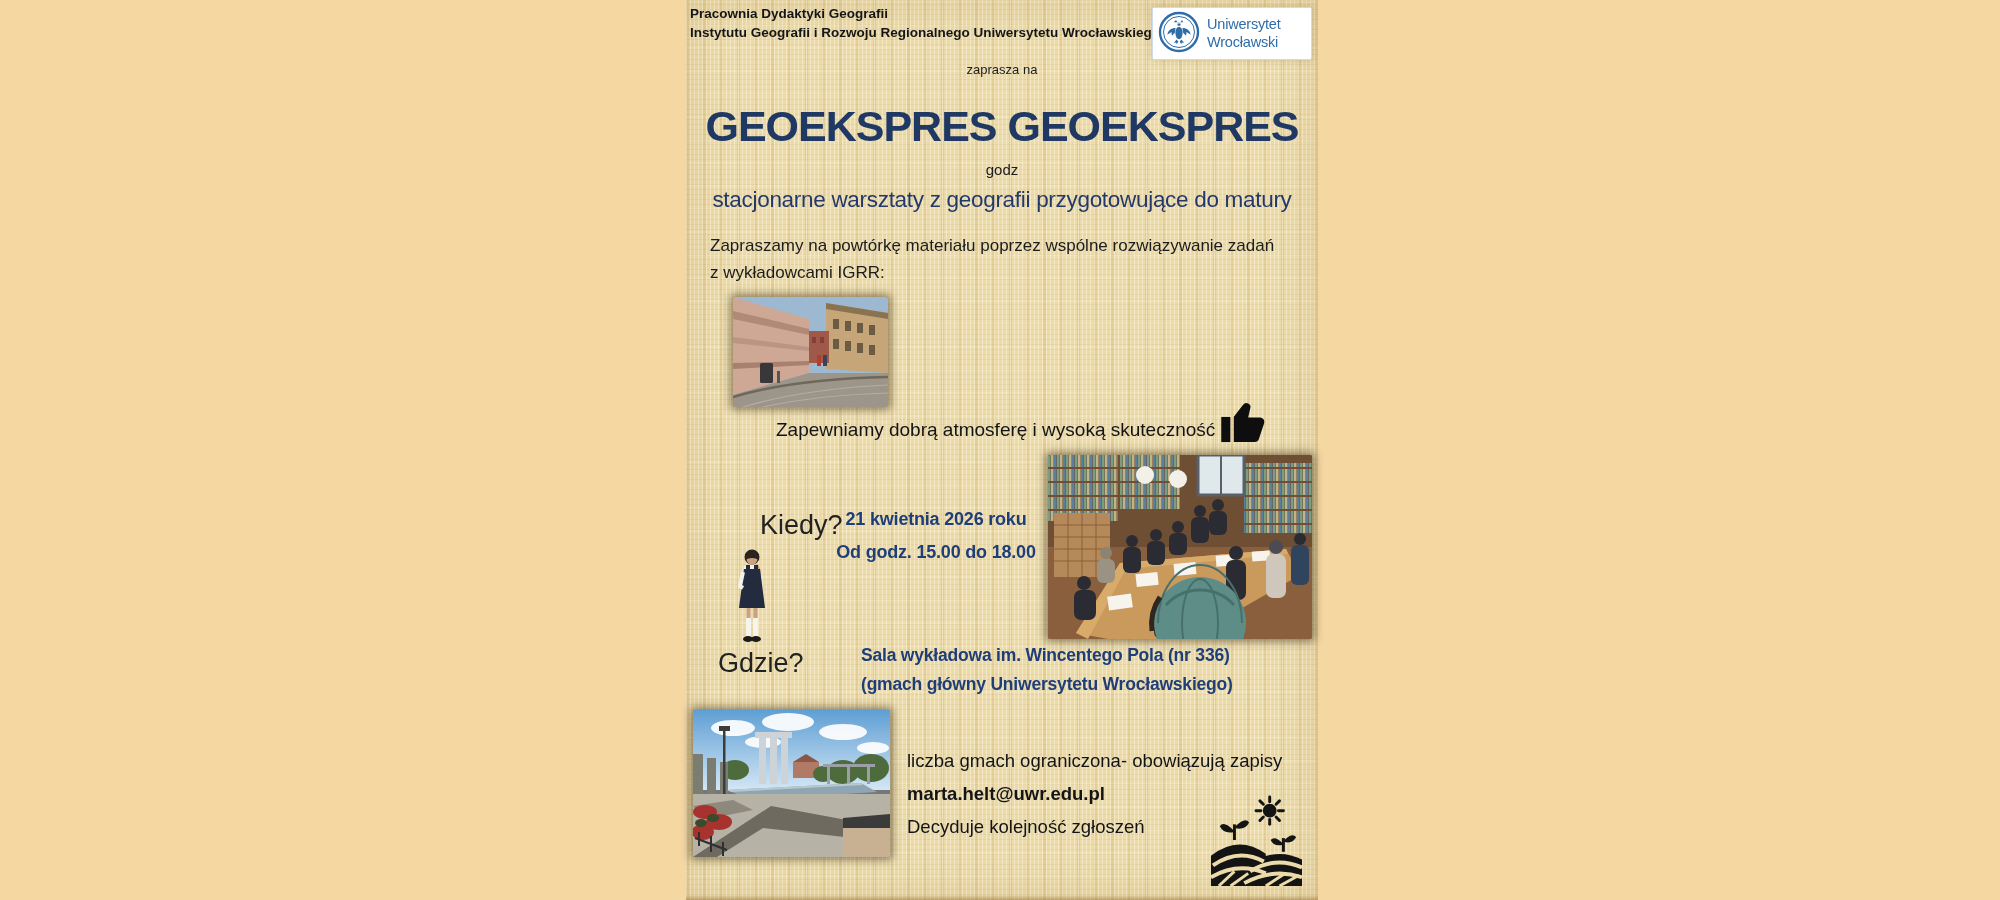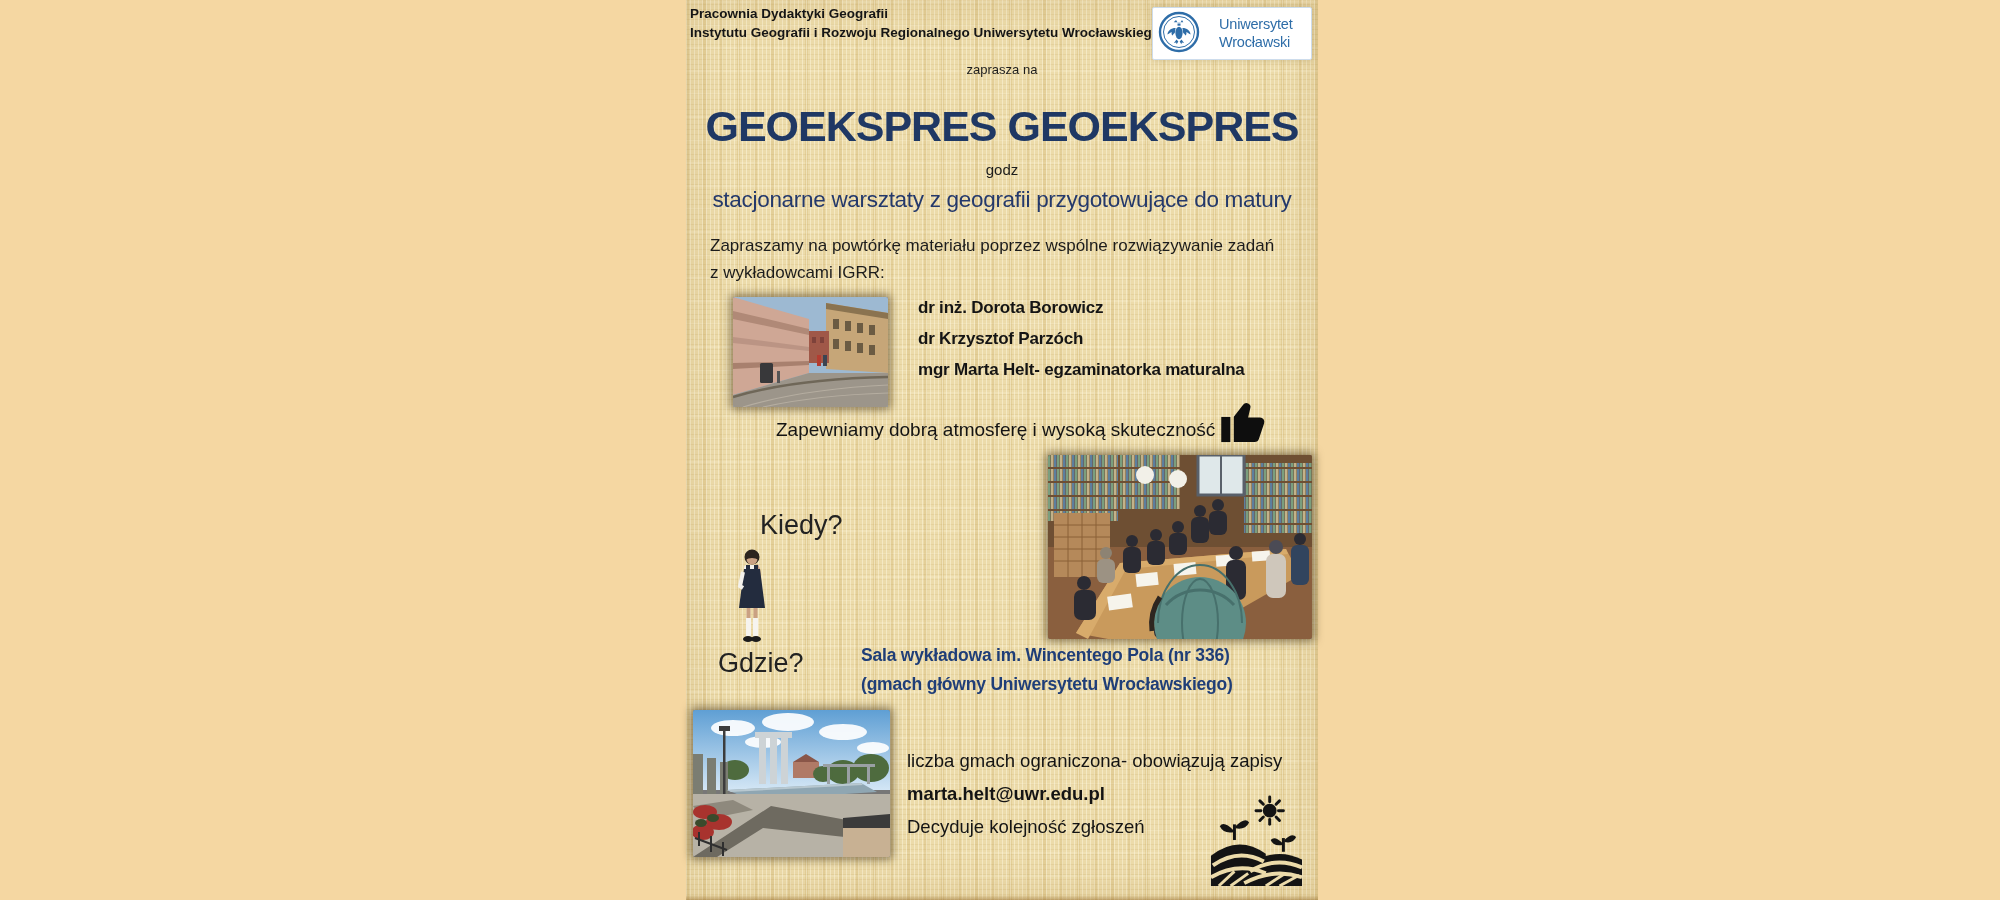--- a/index.html
+++ b/index.html
@@ -20,21 +20,21 @@
       repeating-linear-gradient(90deg, rgba(205,175,105,.28) 0 3px, rgba(205,175,105,0) 3px 17px),
       repeating-linear-gradient(0deg, rgba(255,248,220,.20) 0 2px, rgba(255,248,220,0) 2px 23px);
     box-shadow:inset 0 0 46px rgba(165,125,55,.22);
   }
   #poster::after{content:"";position:absolute;left:0;right:0;bottom:0;height:5px;
     background:linear-gradient(rgba(150,110,45,0),rgba(150,110,45,.5));}
   .abs{position:absolute;}
   
   .hdr-left{left:4px;top:5px;font-size:13.5px;font-weight:bold;line-height:18.5px;color:#151515;}
   .logo-box{left:466px;top:7px;width:160px;height:53px;background:#fff;
-    border:1px solid #cddcec;border-radius:2px;display:flex;align-items:center;gap:18px;
+    border:1px solid #cddcec;border-radius:2px;display:flex;align-items:center;gap:6px;
     padding:0 4px;box-sizing:border-box;box-shadow:0 0 6px rgba(120,90,40,.25);}
   .logo-text{color:#2e6da8;font-size:14.5px;line-height:17.5px;font-weight:500;letter-spacing:-.2px;}
   .zaprasza{left:0;top:62px;width:100%;text-align:center;font-size:13px;color:#1c1c1c;}
   
   .title{left:0;top:102px;width:100%;text-align:center;
     font-size:43px;font-weight:800;letter-spacing:-1px;color:#1f3864;}
   .czyli{left:0;top:161px;width:100%;text-align:center;font-size:15px;color:#1c1c1c;}
   .subtitle{left:0;top:187px;width:100%;text-align:center;
     font-size:22.5px;letter-spacing:-.3px;color:#24396b;}
   .intro{left:24px;top:233px;font-size:17px;line-height:26.5px;color:#1c1c1c;}
@@ -128,25 +128,20 @@
         <path d="M0,100 Q60,82 155,80" stroke="#6f6758" stroke-width="2.5" fill="none"></path>
         <path d="M10,110 Q70,92 155,88" stroke="#b5ada0" stroke-width="1.2" fill="none"></path>
         <path d="M30,110 Q85,98 155,96" stroke="#b5ada0" stroke-width="1.2" fill="none"></path>
         <rect x="27" y="66" width="13" height="20" rx="1.5" fill="#38383a"></rect>
         <rect x="44" y="74" width="3" height="12" fill="#555"></rect>
         <rect x="84" y="58" width="4" height="11" fill="#b43c30"></rect>
         <rect x="90" y="58" width="4" height="11" fill="#3c4452"></rect>
       </svg>
     </div>
 
-    <div class="abs names">
-      <div>dr inż. Dorota Borowicz</div>
-      <div>dr Krzysztof Parzóch</div>
-      <div>mgr Marta Helt- egzaminatorka maturalna</div>
-    </div>
 
     <div class="abs promise">Zapewniamy dobrą atmosferę i wysoką skuteczność</div>
     <div class="abs thumb-icon">
       <svg width="54" height="52" viewBox="0 0 24 24">
         <path fill="#0e0e0e" d="M1.5 9.2h4.2v11.6H1.5z"></path>
         <path fill="#0e0e0e" d="M7.3 20.8h9.6a2.1 2.1 0 0 0 2-1.5l2.4-7.2a2 2 0 0 0-1.9-2.6h-5.5l1-4.3A1.85 1.85 0 0 0 11.6 3.6L7.3 9.1z"></path>
       </svg>
     </div>
 
     <div class="abs photo photo-library">
@@ -214,20 +209,24 @@
           <rect x="243" y="90" width="18" height="40" rx="6" fill="#31445e"></rect>
         <circle cx="152" cy="168" r="46" fill="#5d8d86"></circle>
         <path d="M118 150 a46 46 0 0 1 68 0" fill="none" stroke="#47706c" stroke-width="3"></path>
         <path d="M110 168 a42 58 0 0 1 84 0" fill="none" stroke="#47706c" stroke-width="2"></path>
         <ellipse cx="152" cy="168" rx="18" ry="44" fill="none" stroke="#47706c" stroke-width="2"></ellipse>
         <path d="M104 176 a50 50 0 0 1 8 -34" fill="none" stroke="#2e2620" stroke-width="5"></path>
       </svg>
     </div>
 
     <div class="abs q-label kiedy">Kiedy?</div>
+    <div class="abs date-block">
+      <div>21 kwietnia 2026 roku</div>
+      <div>Od godz. 15.00 do 18.00</div>
+    </div>
 
     <div class="abs girl">
       <svg width="36" height="98" viewBox="0 0 36 98">
         <circle cx="18" cy="9" r="7.5" fill="#2c241e"></circle>
         <circle cx="18" cy="11" r="5.5" fill="#caa183"></circle>
         <path d="M11 6 q7 -6 14 0 l0 6 q-7 -4 -14 0z" fill="#2c241e"></path>
         <rect x="10" y="17" width="16" height="16" rx="3" fill="#f3f1ec"></rect>
         <path d="M24 30 q-1 -8 -4 -12 l4 -2 q3 5 3 14z" fill="#caa183"></path>
         <polygon points="10,21 26,21 31,60 5,60" fill="#232c3e"></polygon>
         <rect x="12" y="17" width="4" height="10" fill="#232c3e"></rect>

